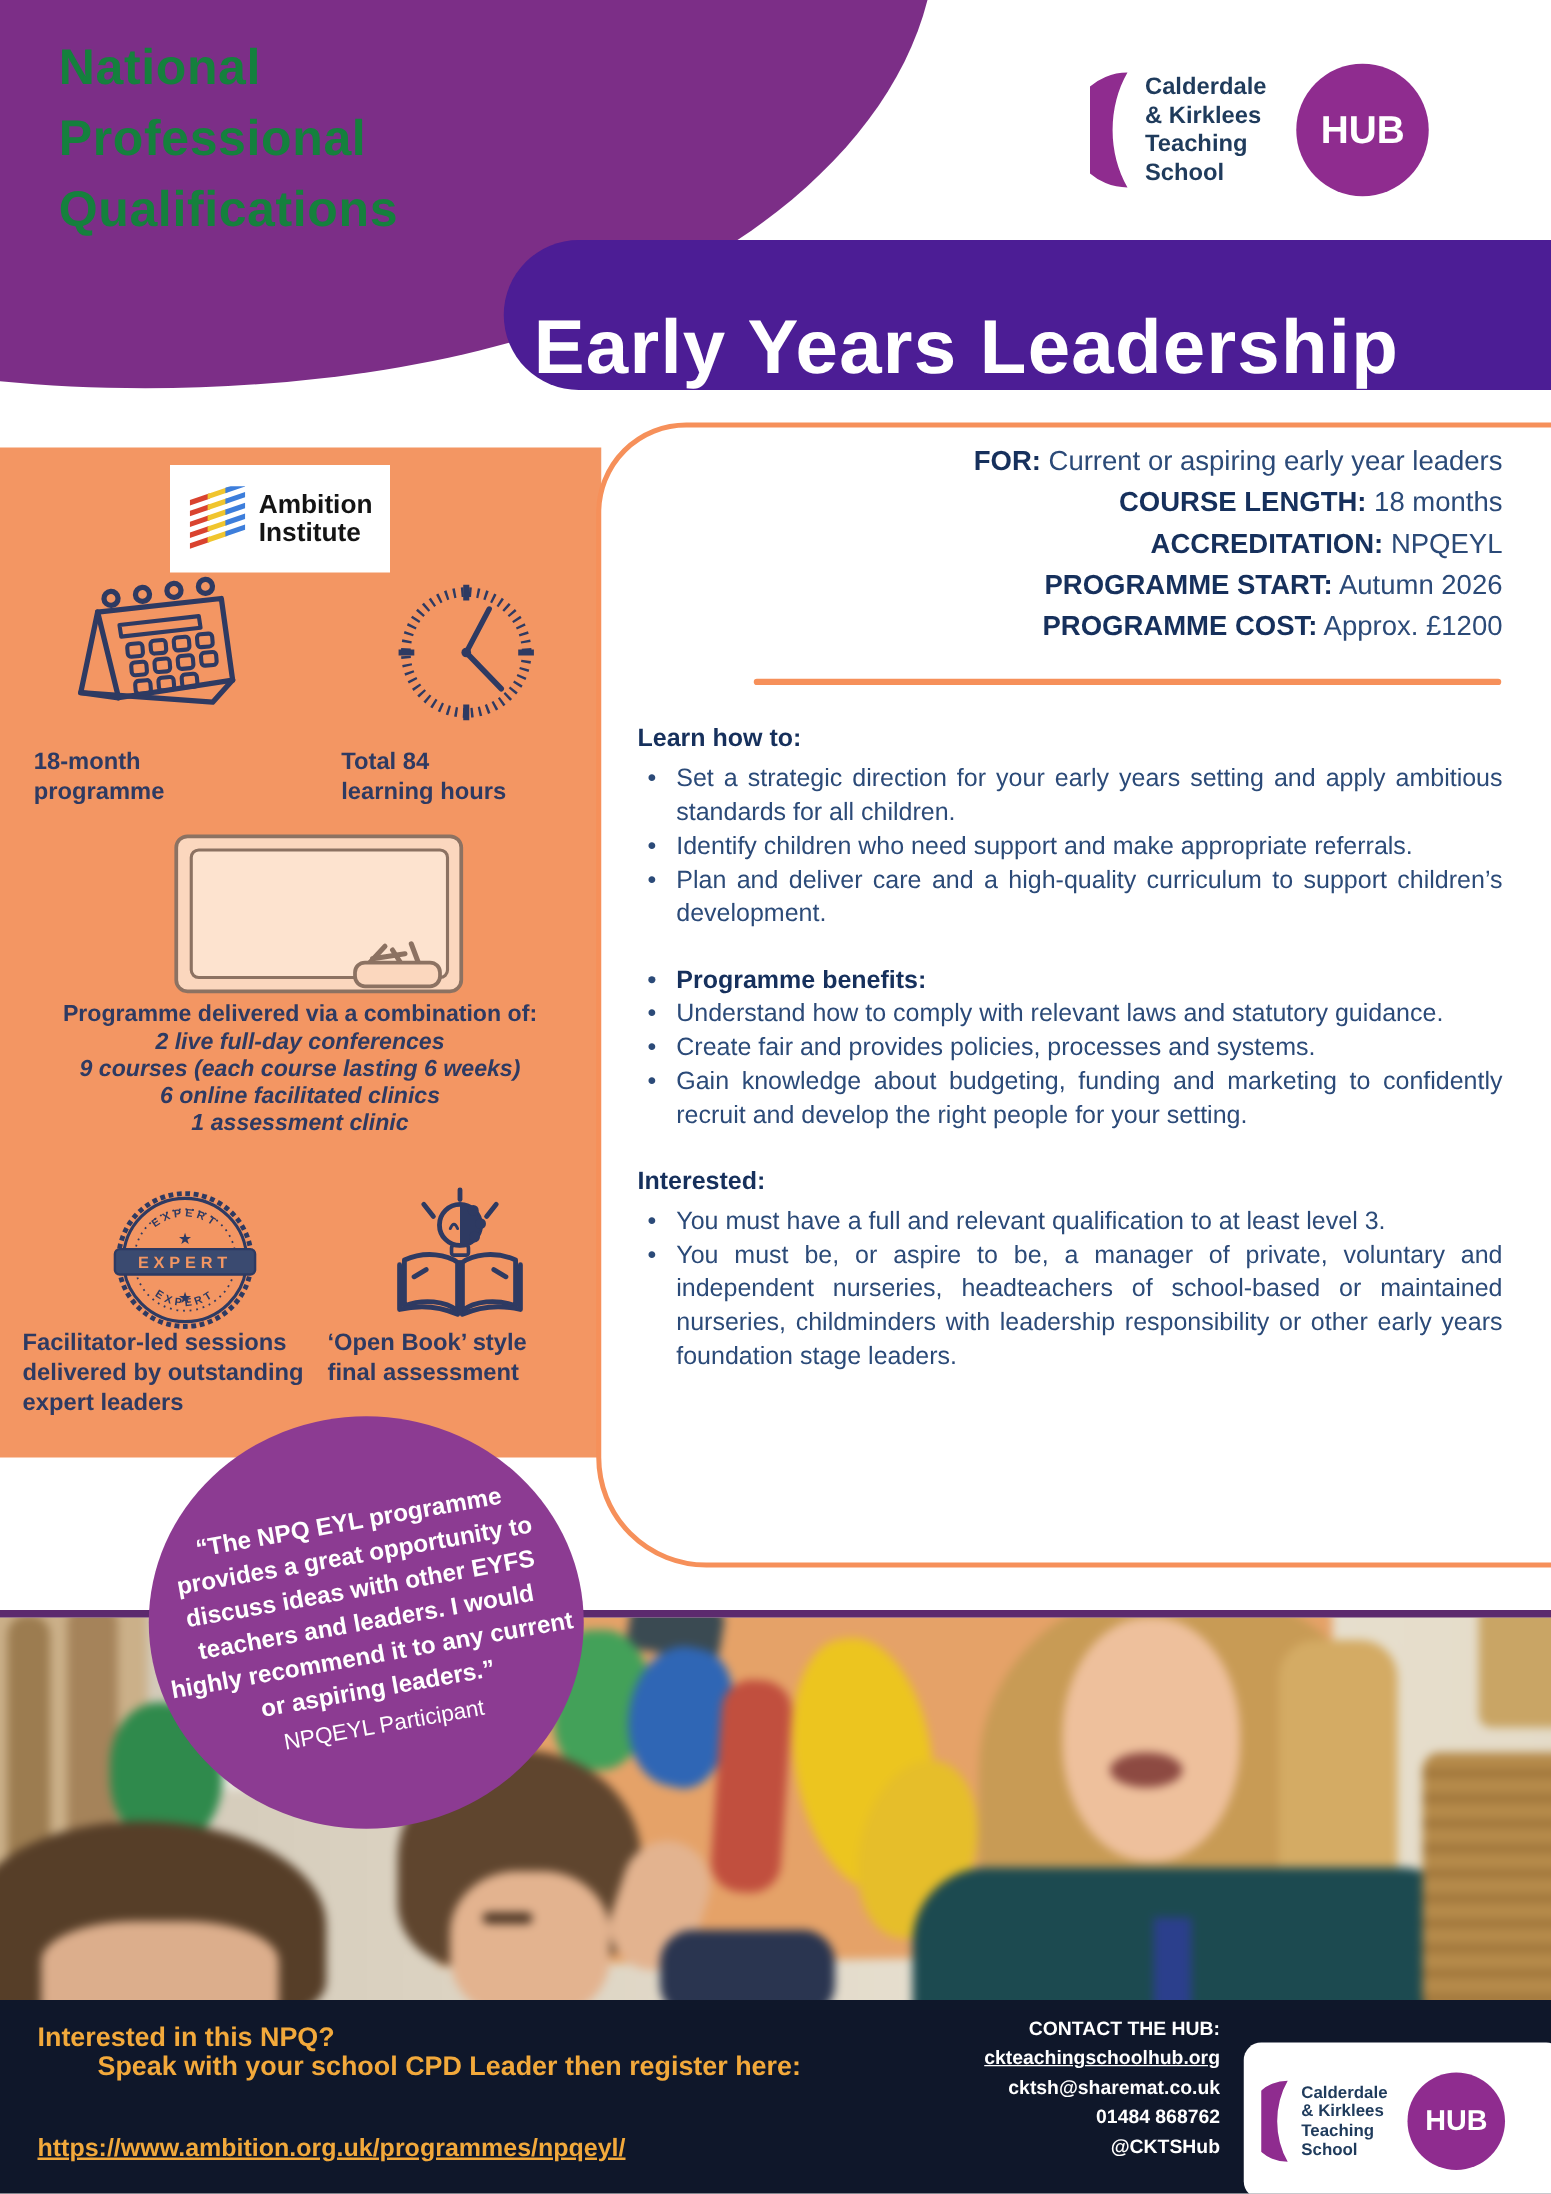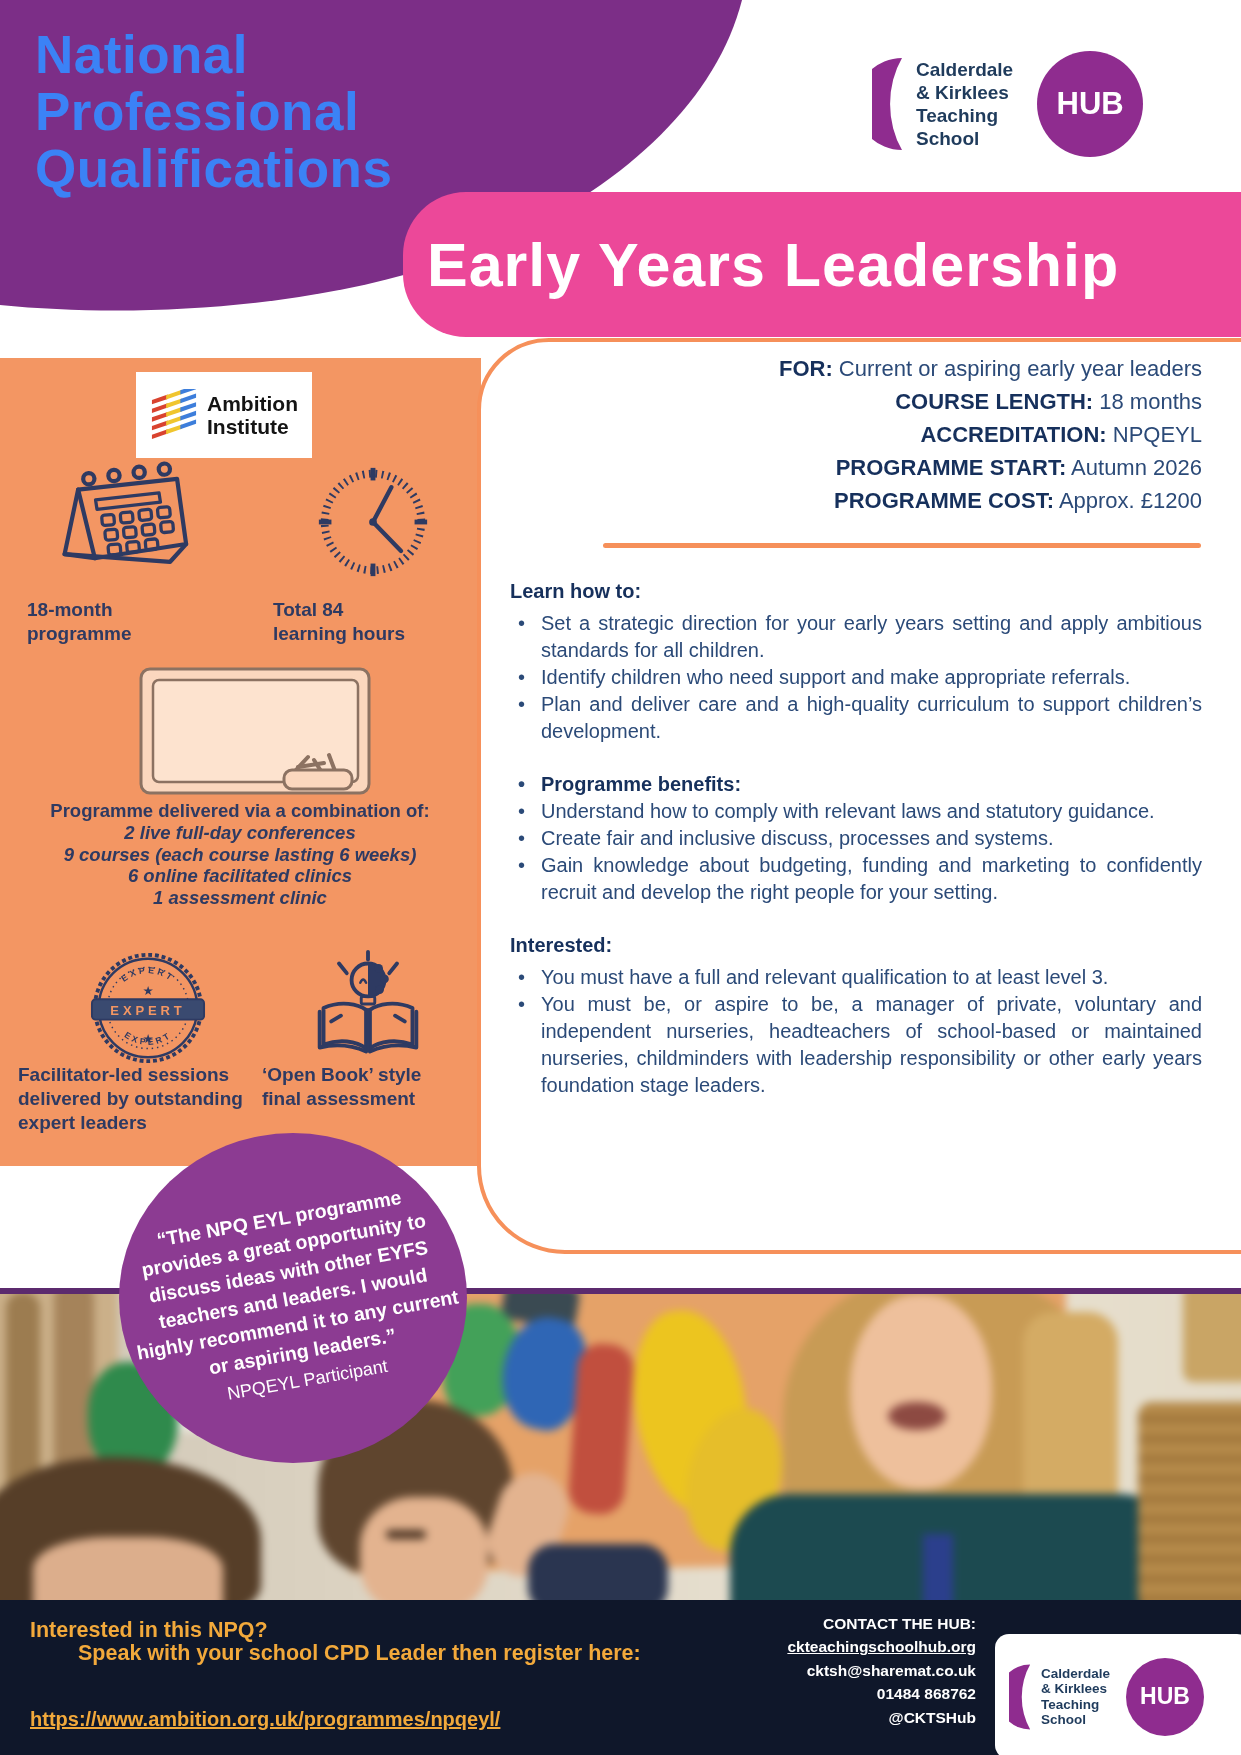--- a/index.html
+++ b/index.html
@@ -1,22 +1,22 @@
 <!DOCTYPE html>
 <html><head>
 <meta charset="utf-8">
 <style>
   * { margin:0; padding:0; box-sizing:border-box; }
   body { background:#888; font-family:"Liberation Sans", sans-serif; }
   .page { position:relative; width:1241px; height:1755px; margin:0 auto; background:#fff; overflow:hidden; }
 
   
   .blob { position:absolute; left:0; top:0; width:800px; height:330px; }
-  .header-title { position:absolute; left:35px; top:26px; color:#3b82f6; font-size:53px; font-weight:bold; line-height:57px; white-space:pre-line; letter-spacing:0.5px; }
-  .banner { position:absolute; left:403px; top:192px; width:838px; height:145px; background:#ec4899; border-radius:63px 0 0 63px; display:flex; align-items:center; }
+  .header-title { position:absolute; left:47px; top:26px; color:#15803d; font-size:40px; font-weight:bold; line-height:57px; white-space:pre-line; letter-spacing:0.5px; }
+  .banner { position:absolute; left:403px; top:192px; width:838px; height:120px; background:#4c1d95; border-radius:63px 0 0 63px; display:flex; align-items:flex-end; }
   .banner span { color:#fff; font-size:61px; font-weight:bold; padding-left:24px; letter-spacing:1px; }
 
   
   .cklogo { display:flex; align-items:center; }
   .cklogo .crescent { flex:0 0 auto; }
   .cklogo .ckname { color:#1F3B5C; font-weight:bold; white-space:pre-line; }
   .cklogo .hub { border-radius:50%; background:#8F2C8F; color:#fff; font-weight:bold; display:flex; align-items:center; justify-content:center; }
   .cklogo.big { position:absolute; left:872px; top:40px; height:128px; gap:10px; }
   .cklogo.big .ckname { font-size:19px; line-height:23px; }
   .cklogo.big .hub { width:106px; height:106px; font-size:31px; margin-left:14px; }
@@ -254,21 +254,21 @@
       <li>Set a strategic direction for your early years setting and apply ambitious standards for all children.</li>
       <li>Identify children who need support and make appropriate referrals.</li>
       <li>Plan and deliver care and a high-quality curriculum to support children’s development.</li>
     </ul>
 
     <div class="gap26"></div>
 
     <ul class="blist">
       <li class="bold-li">Programme benefits:</li>
       <li>Understand how to comply with relevant laws and statutory guidance.</li>
-      <li>Create fair and inclusive discuss, processes and systems.</li>
+      <li>Create fair and provides policies, processes and systems.</li>
       <li>Gain knowledge about budgeting, funding and marketing to confidently recruit and develop the right people for your setting.</li>
     </ul>
 
     <div class="gap26"></div>
 
     <div class="sec-head">Interested:</div>
     <ul class="blist">
       <li>You must have a full and relevant qualification to at least level 3.</li>
       <li>You must be, or aspire to be, a manager of private, voluntary and independent nurseries, headteachers of school-based or maintained nurseries, childminders with leadership responsibility or other early years foundation stage leaders.</li>
     </ul>

